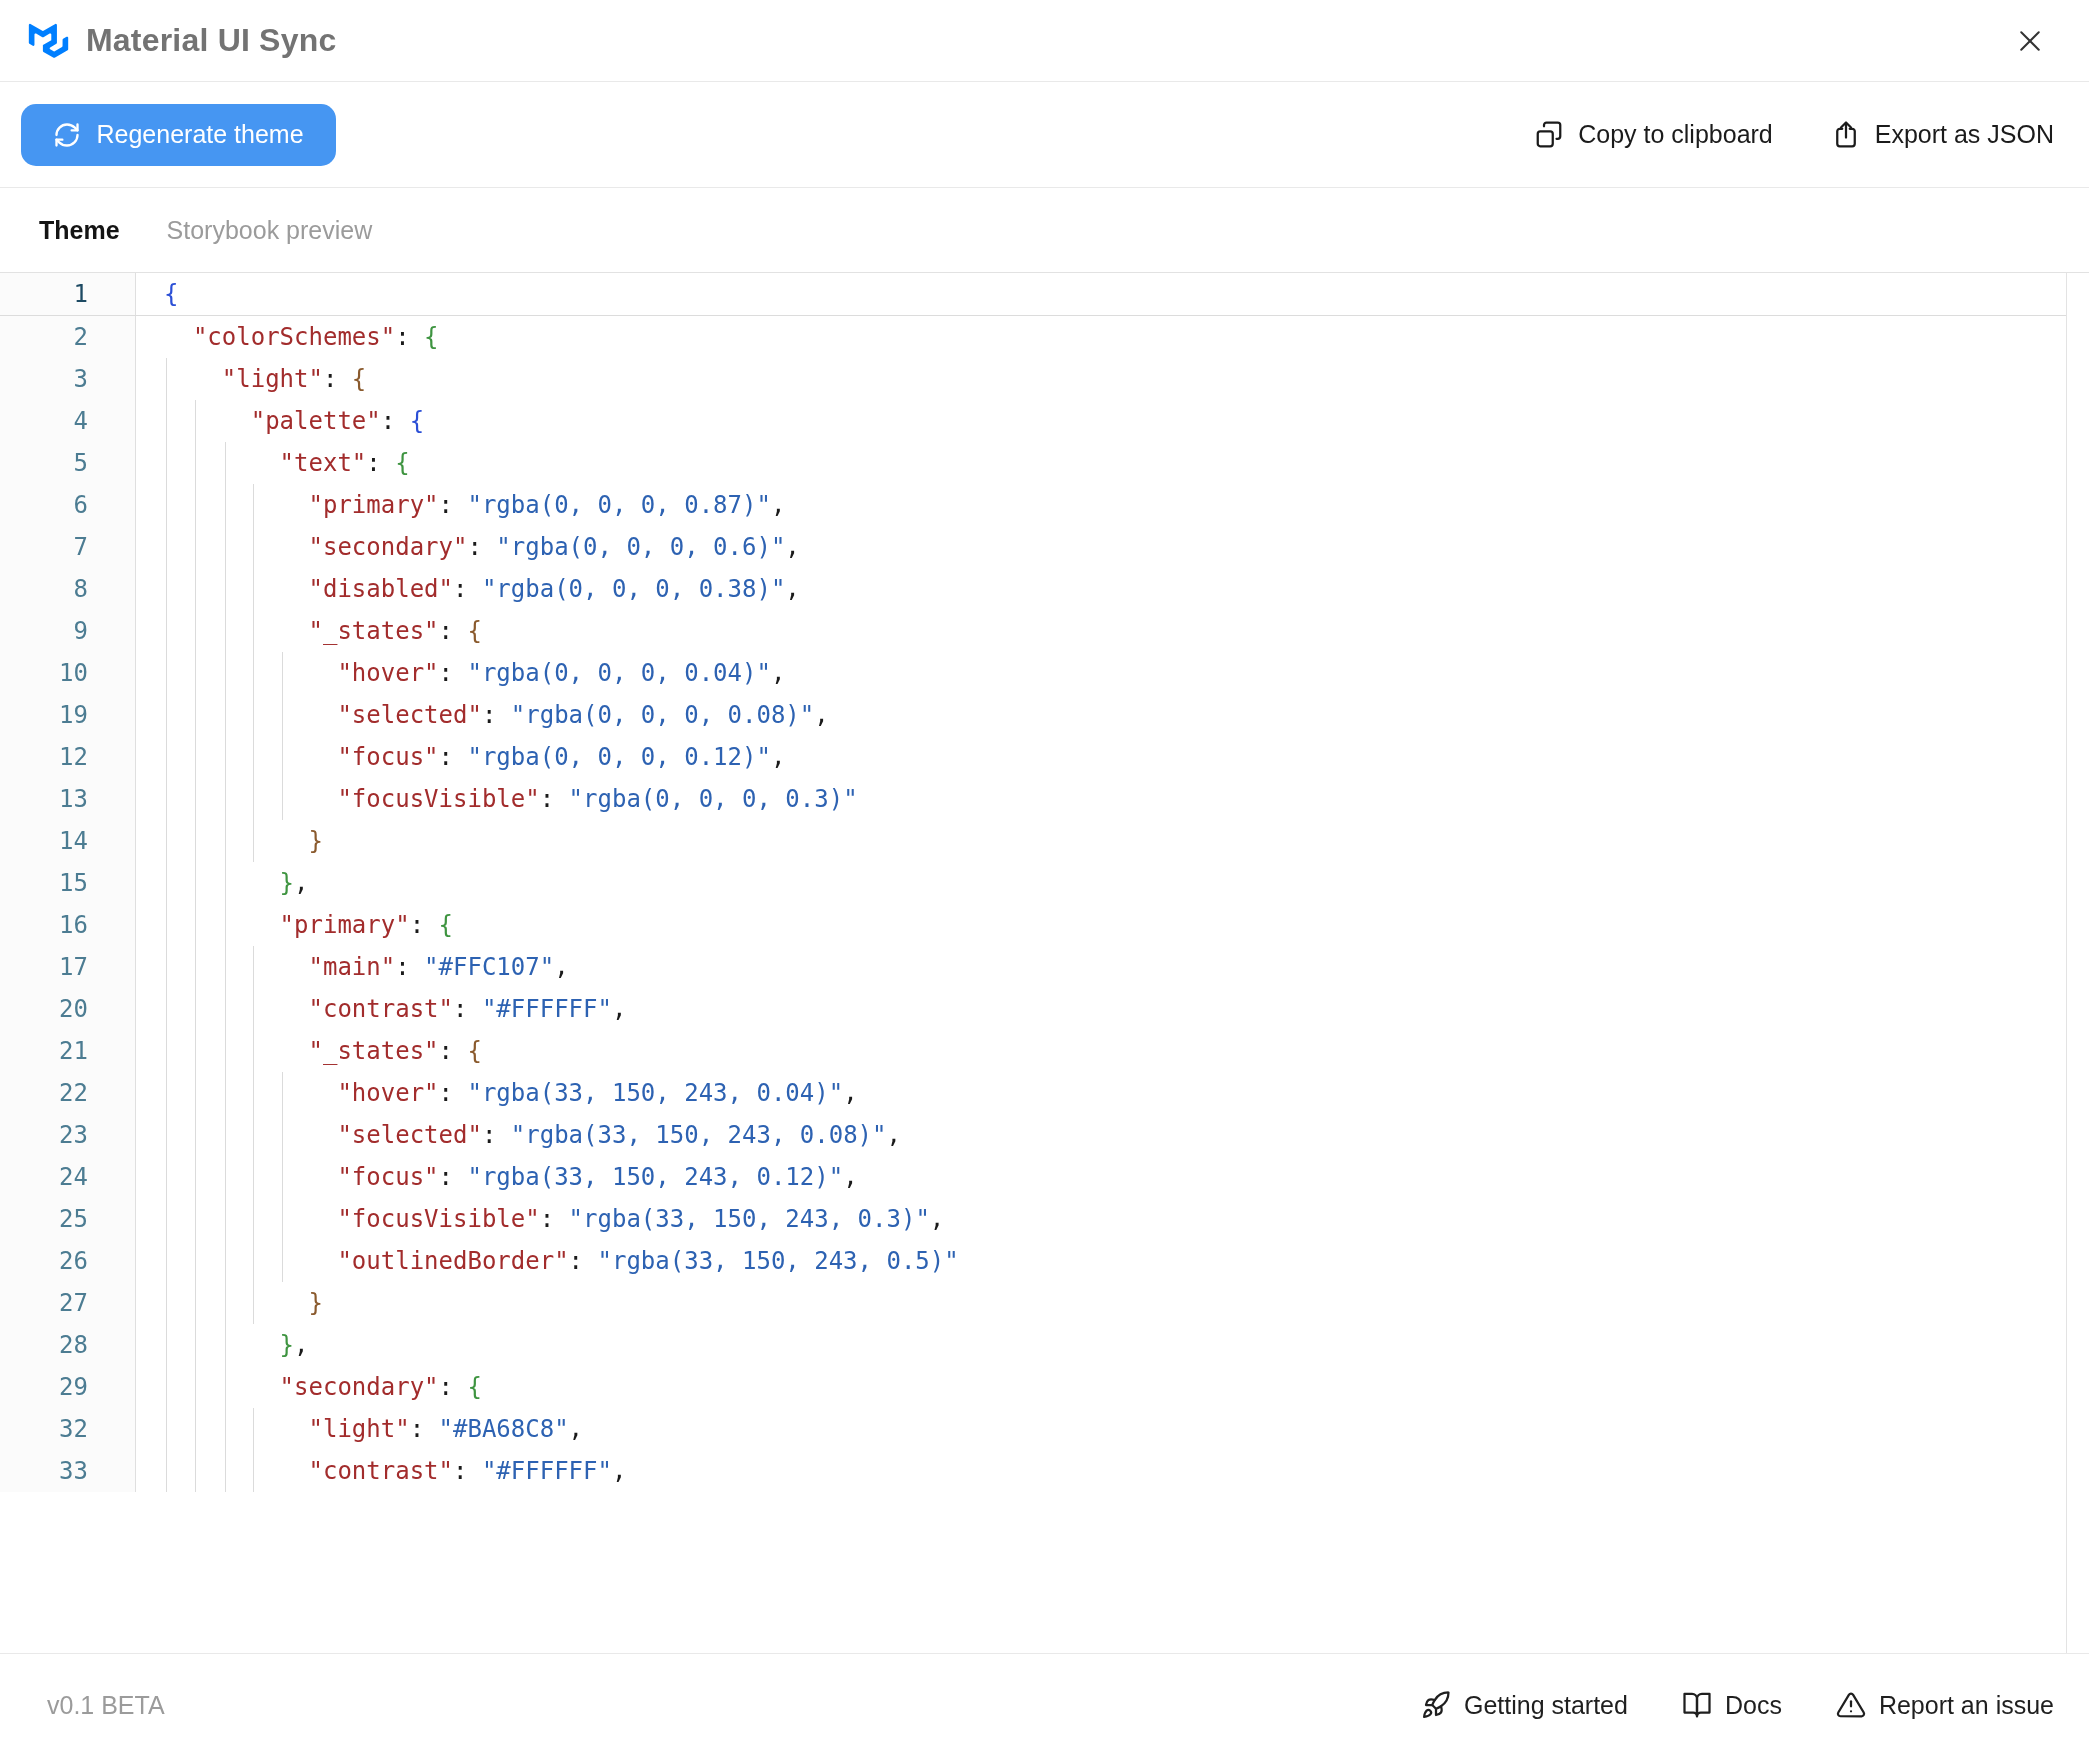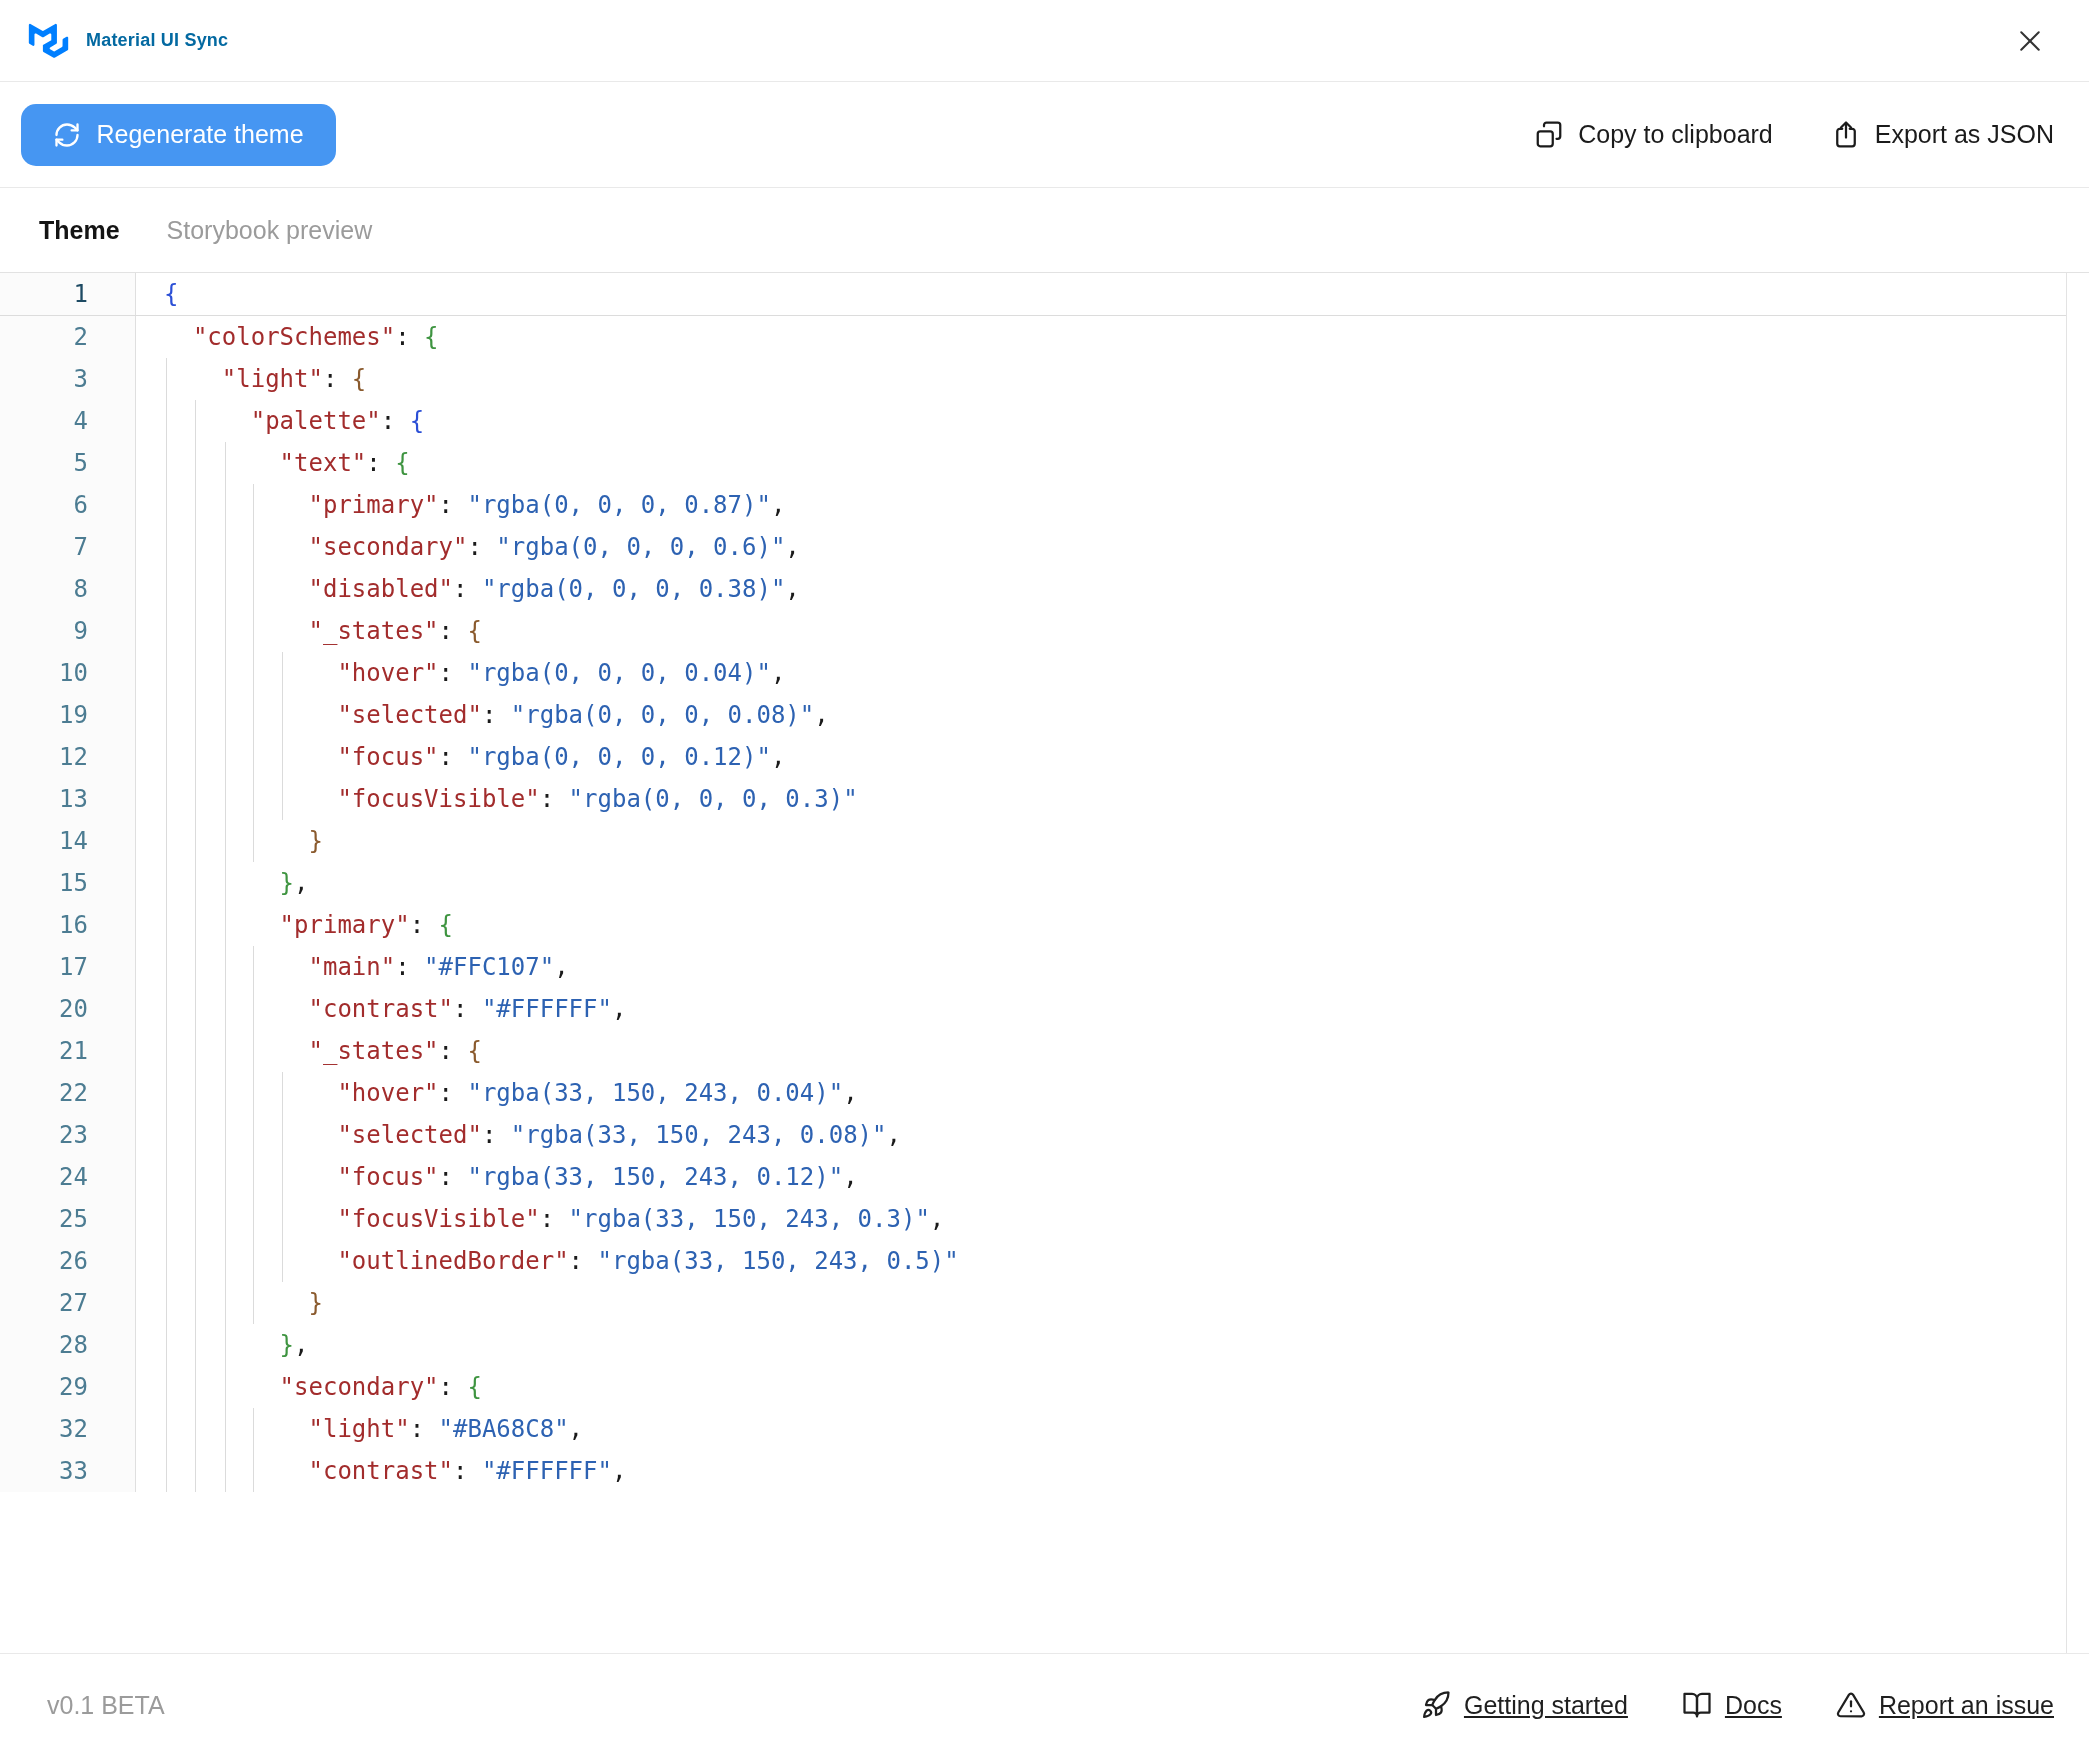--- a/index.html
+++ b/index.html
@@ -2,21 +2,21 @@
 <html style="--accent: #4696F2; --linenum: #4C7C92; --linenum-active: #1D4A63; --c-key: #A22C2C; --c-str: #2D62B2; --c-punc: #1A1A1A; --c-b1: #2B4FD6; --c-b2: #3E9440; --c-b3: #8A5A2D;font-size:15px"><head>
 <meta charset="utf-8">
 <style>
   html,body{margin:0;padding:0;background:#fff;}
   body{width:2089px;height:1756px;font-family:"Liberation Sans",sans-serif;color:#1c1c1c;overflow:hidden;}
   *{box-sizing:border-box;}
 
   
   .header{height:82px;display:flex;align-items:center;padding:0 39px 0 28px;border-bottom:0.9px solid #e9e9e9;}
   .logo{width:41px;height:35px;flex:0 0 auto;}
-  .title{font-size:18px;font-weight:700;color:#0369a1;margin-left:17px;letter-spacing:0.2px;}
+  .title{font-size:32px;font-weight:700;color:#737373;margin-left:17px;letter-spacing:0.2px;}
   .close-btn{margin-left:auto;width:41px;height:41px;display:flex;align-items:center;justify-content:center;background:none;border:none;cursor:pointer;padding:0;}
 
   
   .toolbar{height:106px;display:flex;align-items:center;padding:0 35px 0 20.5px;border-bottom:0.9px solid #e9e9e9;}
   .btn-primary{height:62px;border-radius:15px;background:var(--accent,#4696F2);color:#fff;display:flex;align-items:center;gap:16px;padding:0 32px;font-size:25px;font-weight:500;font-family:"Liberation Sans",sans-serif;border:none;cursor:pointer;}
   .toolbar-right{margin-left:auto;display:flex;align-items:center;gap:58px;}
   .tool-link{display:flex;align-items:center;gap:14px;font-size:25px;color:#1b1b1b;background:none;border:none;cursor:pointer;font-family:"Liberation Sans",sans-serif;padding:0;}
 
   
   .tabbar{height:85px;display:flex;align-items:center;gap:47px;padding:0 39px;border-bottom:0.9px solid #e2e2e2;}
@@ -36,21 +36,21 @@
   .tok-str{color:var(--c-str,#2d62b2);}
   .tok-punc{color:var(--c-punc,#1a1a1a);}
   .tok-b1{color:var(--c-b1,#2b4fd6);}
   .tok-b2{color:var(--c-b2,#3e9440);}
   .tok-b3{color:var(--c-b3,#8a5a2d);}
   .scroll-gutter{position:absolute;top:0;right:0;bottom:0;width:23px;background:#fff;border-left:0.9px solid #e3e3e3;}
 
   
   .footer{height:103px;display:flex;align-items:center;padding:0 35px 0 47px;border-top:0.9px solid #e9e9e9;background:#fff;}
   .version{color:#9b9b9b;font-size:25px;}
-  .footer-right{margin-left:auto;display:flex;align-items:flex-end;gap:54px;text-decoration:underline;}
+  .footer-right{margin-left:auto;display:flex;align-items:flex-end;gap:54px;}
   .footer-link{display:flex;align-items:center;gap:13px;font-size:25px;color:#1f1f1f;background:none;border:none;cursor:pointer;font-family:"Liberation Sans",sans-serif;padding:0;}
 
   .icon{display:inline-flex;align-items:center;justify-content:center;}
   svg{display:block;}
 </style>
 </head>
 <body>
 
 <div class="header">
   <span class="icon logo">

